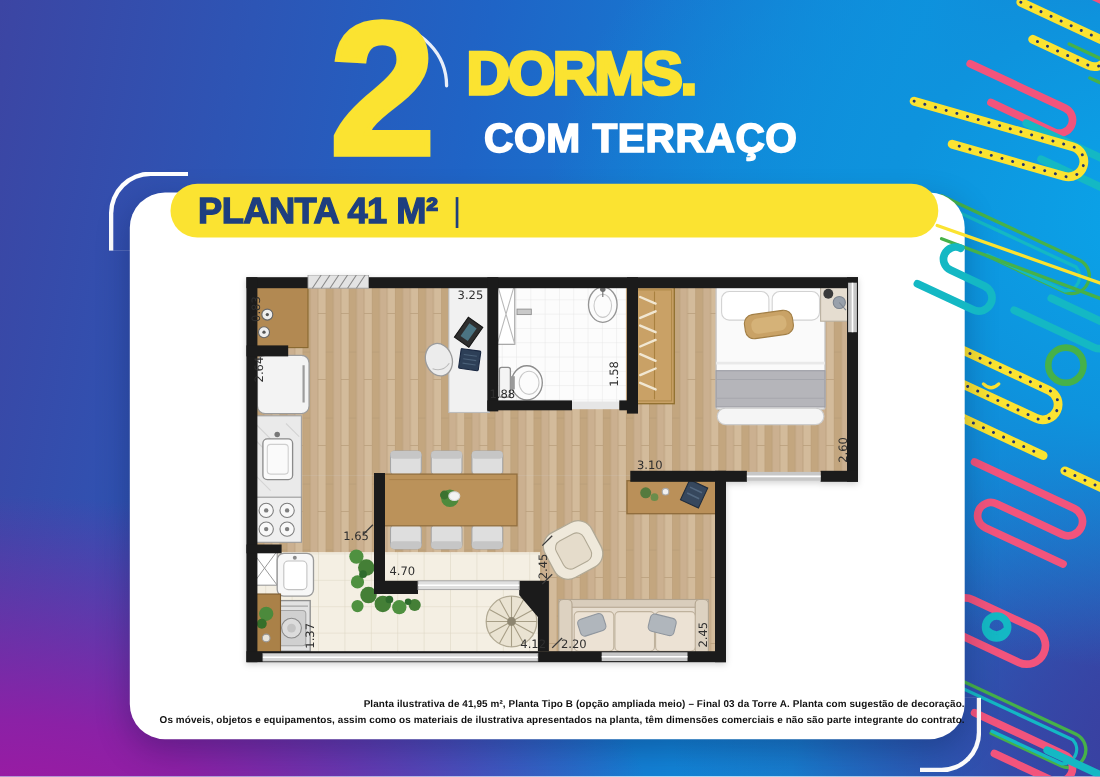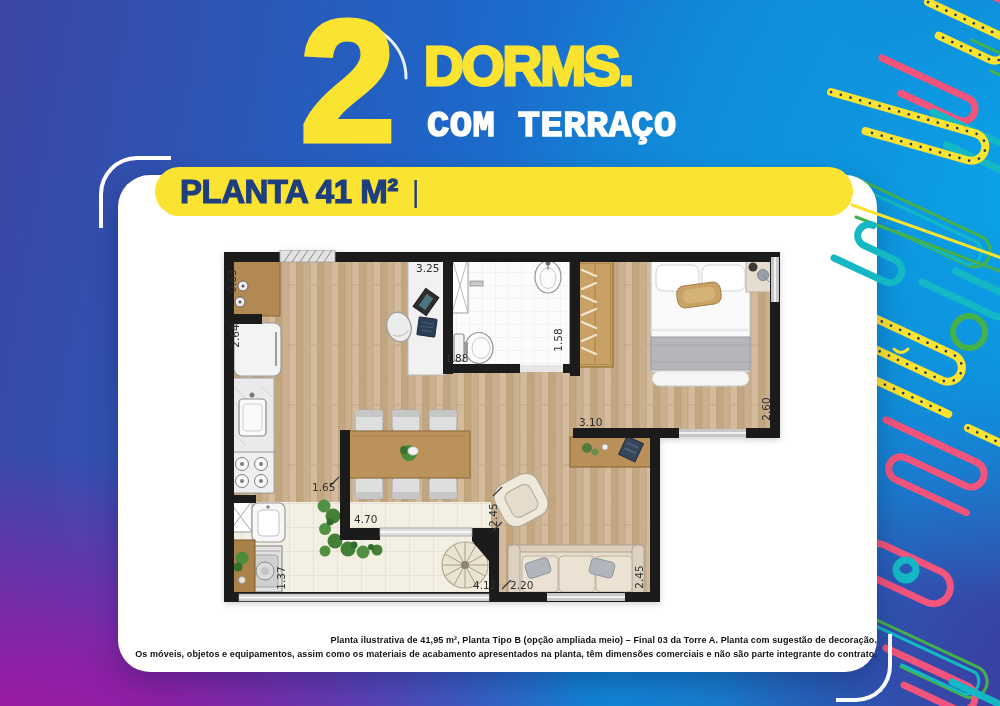--- a/index.html
+++ b/index.html
@@ -26,23 +26,23 @@
     position:absolute; left:300px; top:6px; z-index:2;
     font-size:172px; line-height:0.88; font-weight:bold;
     color:#fbe331; -webkit-text-stroke:5px #fbe331;
   }
   .title-main {
     position:absolute; left:424px; top:34px; z-index:2;
     font-size:55px; font-weight:bold; letter-spacing:-2px;
     color:#fbe331; -webkit-text-stroke:3px #fbe331;
   }
   .title-sub {
-    position:absolute; left:427px; top:105px; z-index:2;
+    position:absolute; left:440px; top:105px; z-index:2;
     font-size:37px; font-weight:bold; letter-spacing:0.5px;
-    color:#ffffff;font-family:Liberation Mono, monospace; -webkit-text-stroke:1.5px #ffffff;
+    color:#ffffff; -webkit-text-stroke:1.5px #ffffff;
   }
   .arc-tl {
     position:absolute; left:99px; top:156px; width:72px; height:72px; z-index:2;
     border-top:4px solid #fff; border-left:4px solid #fff;
     border-top-left-radius:38px;
   }
   .arc-br {
     position:absolute; left:836px; top:634px; width:56px; height:68px; z-index:2;
     border-bottom:4px solid #fff; border-right:4px solid #fff;
     border-bottom-right-radius:36px;
@@ -431,21 +431,21 @@
         <text transform="translate(495,515) rotate(-90)" text-anchor="middle">2.45</text>
         <text transform="translate(283,578) rotate(-90)" text-anchor="middle">1.37</text>
         <text x="471" y="589">4.12</text>
         <text x="508" y="589">2.20</text>
         <text transform="translate(641,577) rotate(-90)" text-anchor="middle">2.45</text>
       </g>
     </svg>
 
     <div class="disclaimer">
       <div>Planta ilustrativa de 41,95 m², Planta Tipo B (opção ampliada meio) – Final 03 da Torre A. Planta com sugestão de decoração.</div>
-      <div>Os móveis, objetos e equipamentos, assim como os materiais de acabamento apresentados na planta, têm dimensões comerciais e não são parte integrante do contrato.</div>
+      <div>Os móveis, objetos e equipamentos, assim como os materiais de ilustrativa apresentados na planta, têm dimensões comerciais e não são parte integrante do contrato.</div>
     </div>
   </div>
 
   <svg class="overlay" viewBox="0 0 1000 706">
     <path d="M852,205 L1002,258" stroke="#fbe331" stroke-width="3"></path>
     <path d="M856,217 L1002,272" stroke="#46b149" stroke-width="3"></path>
     <g transform="translate(834,258) rotate(25)">
       <path d="M0,0 H56 A12,12 0 0 0 56,-24 H22 A11,11 0 0 1 22,-46" stroke="#14b8c4" stroke-width="7"></path>
     </g>
   </svg>

